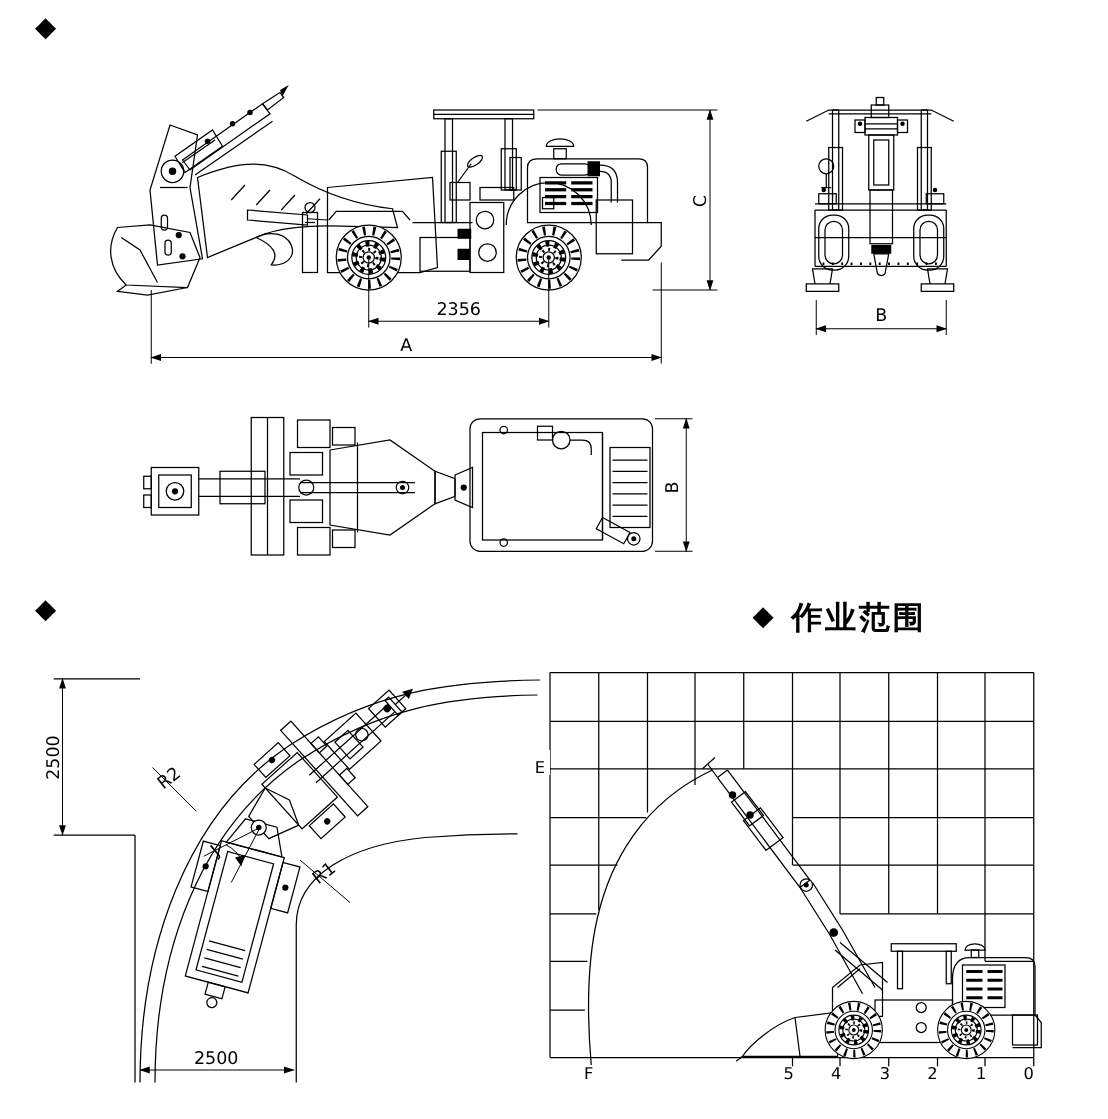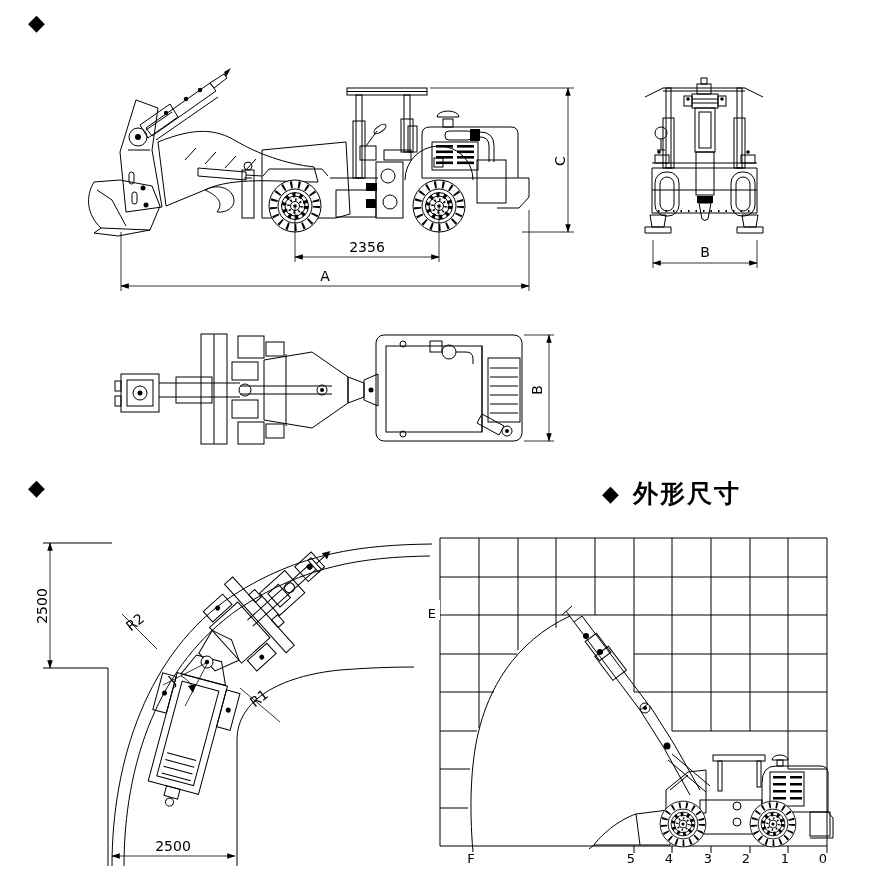--- a/index.html
+++ b/index.html
@@ -25,21 +25,21 @@
 <div id="page">
 
   <div class="heading" id="h-dim">
     <span class="bullet">◆</span>
   </div>
   <div class="heading" id="h-turn">
     <span class="bullet">◆</span>
   </div>
   <div class="heading" id="h-work">
     <span class="bullet">◆</span>
-    <span class="htitle">外形尺寸</span>
+    <span class="htitle">作业范围</span>
   </div>
 
   <svg width="886" height="895" viewBox="0 0 886 895">
     <defs>
       <marker id="ar" viewBox="0 0 10 8" refX="9.2" refY="4" markerWidth="11" markerHeight="8.5" orient="auto-start-reverse">
         <path d="M0,0.8 L10,4 L0,7.2 Z" fill="#000"></path>
       </marker>
       <g id="wheelS">
         <circle class="sw" r="26"></circle>
         <circle cx="0" cy="0" r="21.5" fill="none" stroke="#000" stroke-width="7" stroke-dasharray="2 6"></circle>

